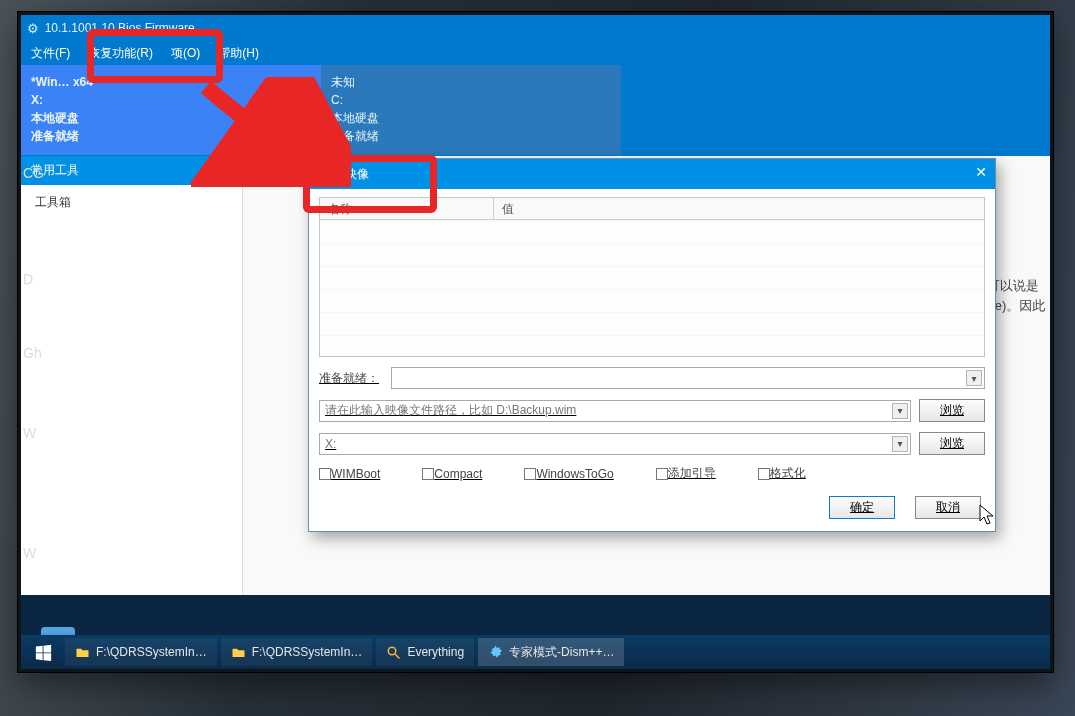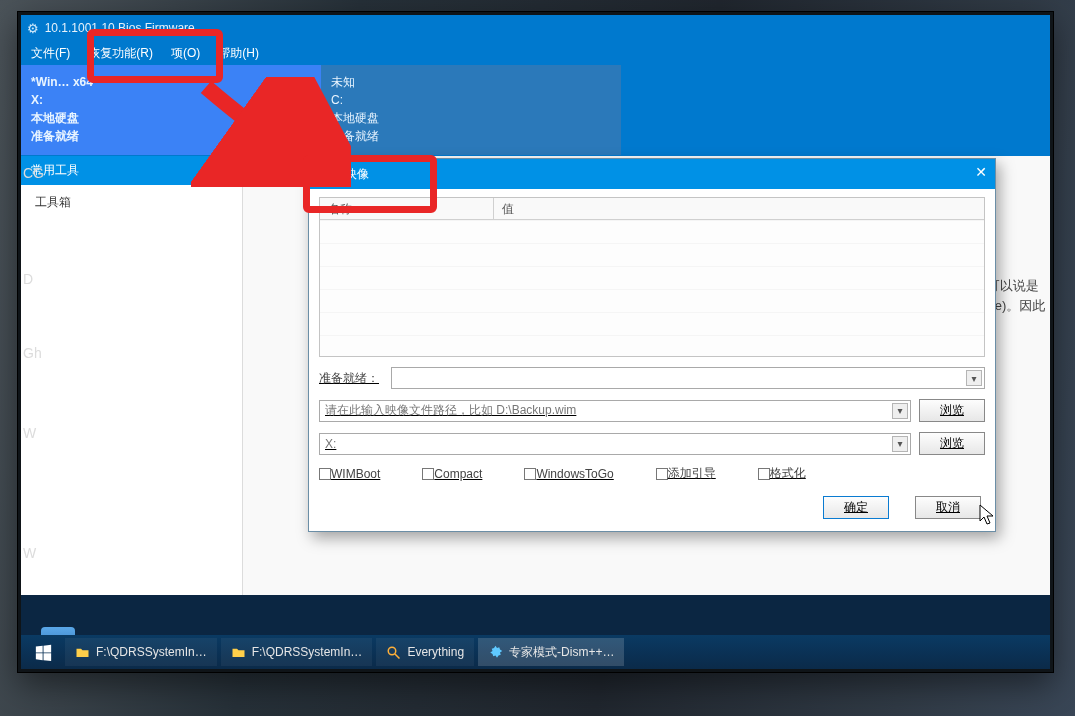--- a/index.html
+++ b/index.html
@@ -206,21 +206,21 @@
     margin-top: 10px;
     font-size: 12px;
     color: #444;
   }
   .chk { display: flex; align-items: center; }
   .chk .box {
     width: 12px; height: 12px; border: 1px solid #777; background: #fff;
   }
 
   .dlg-foot {
-    display: flex; justify-content: flex-end; gap: 26px;
+    display: flex; justify-content: flex-end; gap: 20px;
     margin-top: 14px;
     padding-right: 4px;
   }
   .dlg-foot .btn.primary { border: 1px solid #0a7bd1; }
 
   
   .callout {
     position: absolute;
     border: 7px solid #e92626;
     border-radius: 6px;

